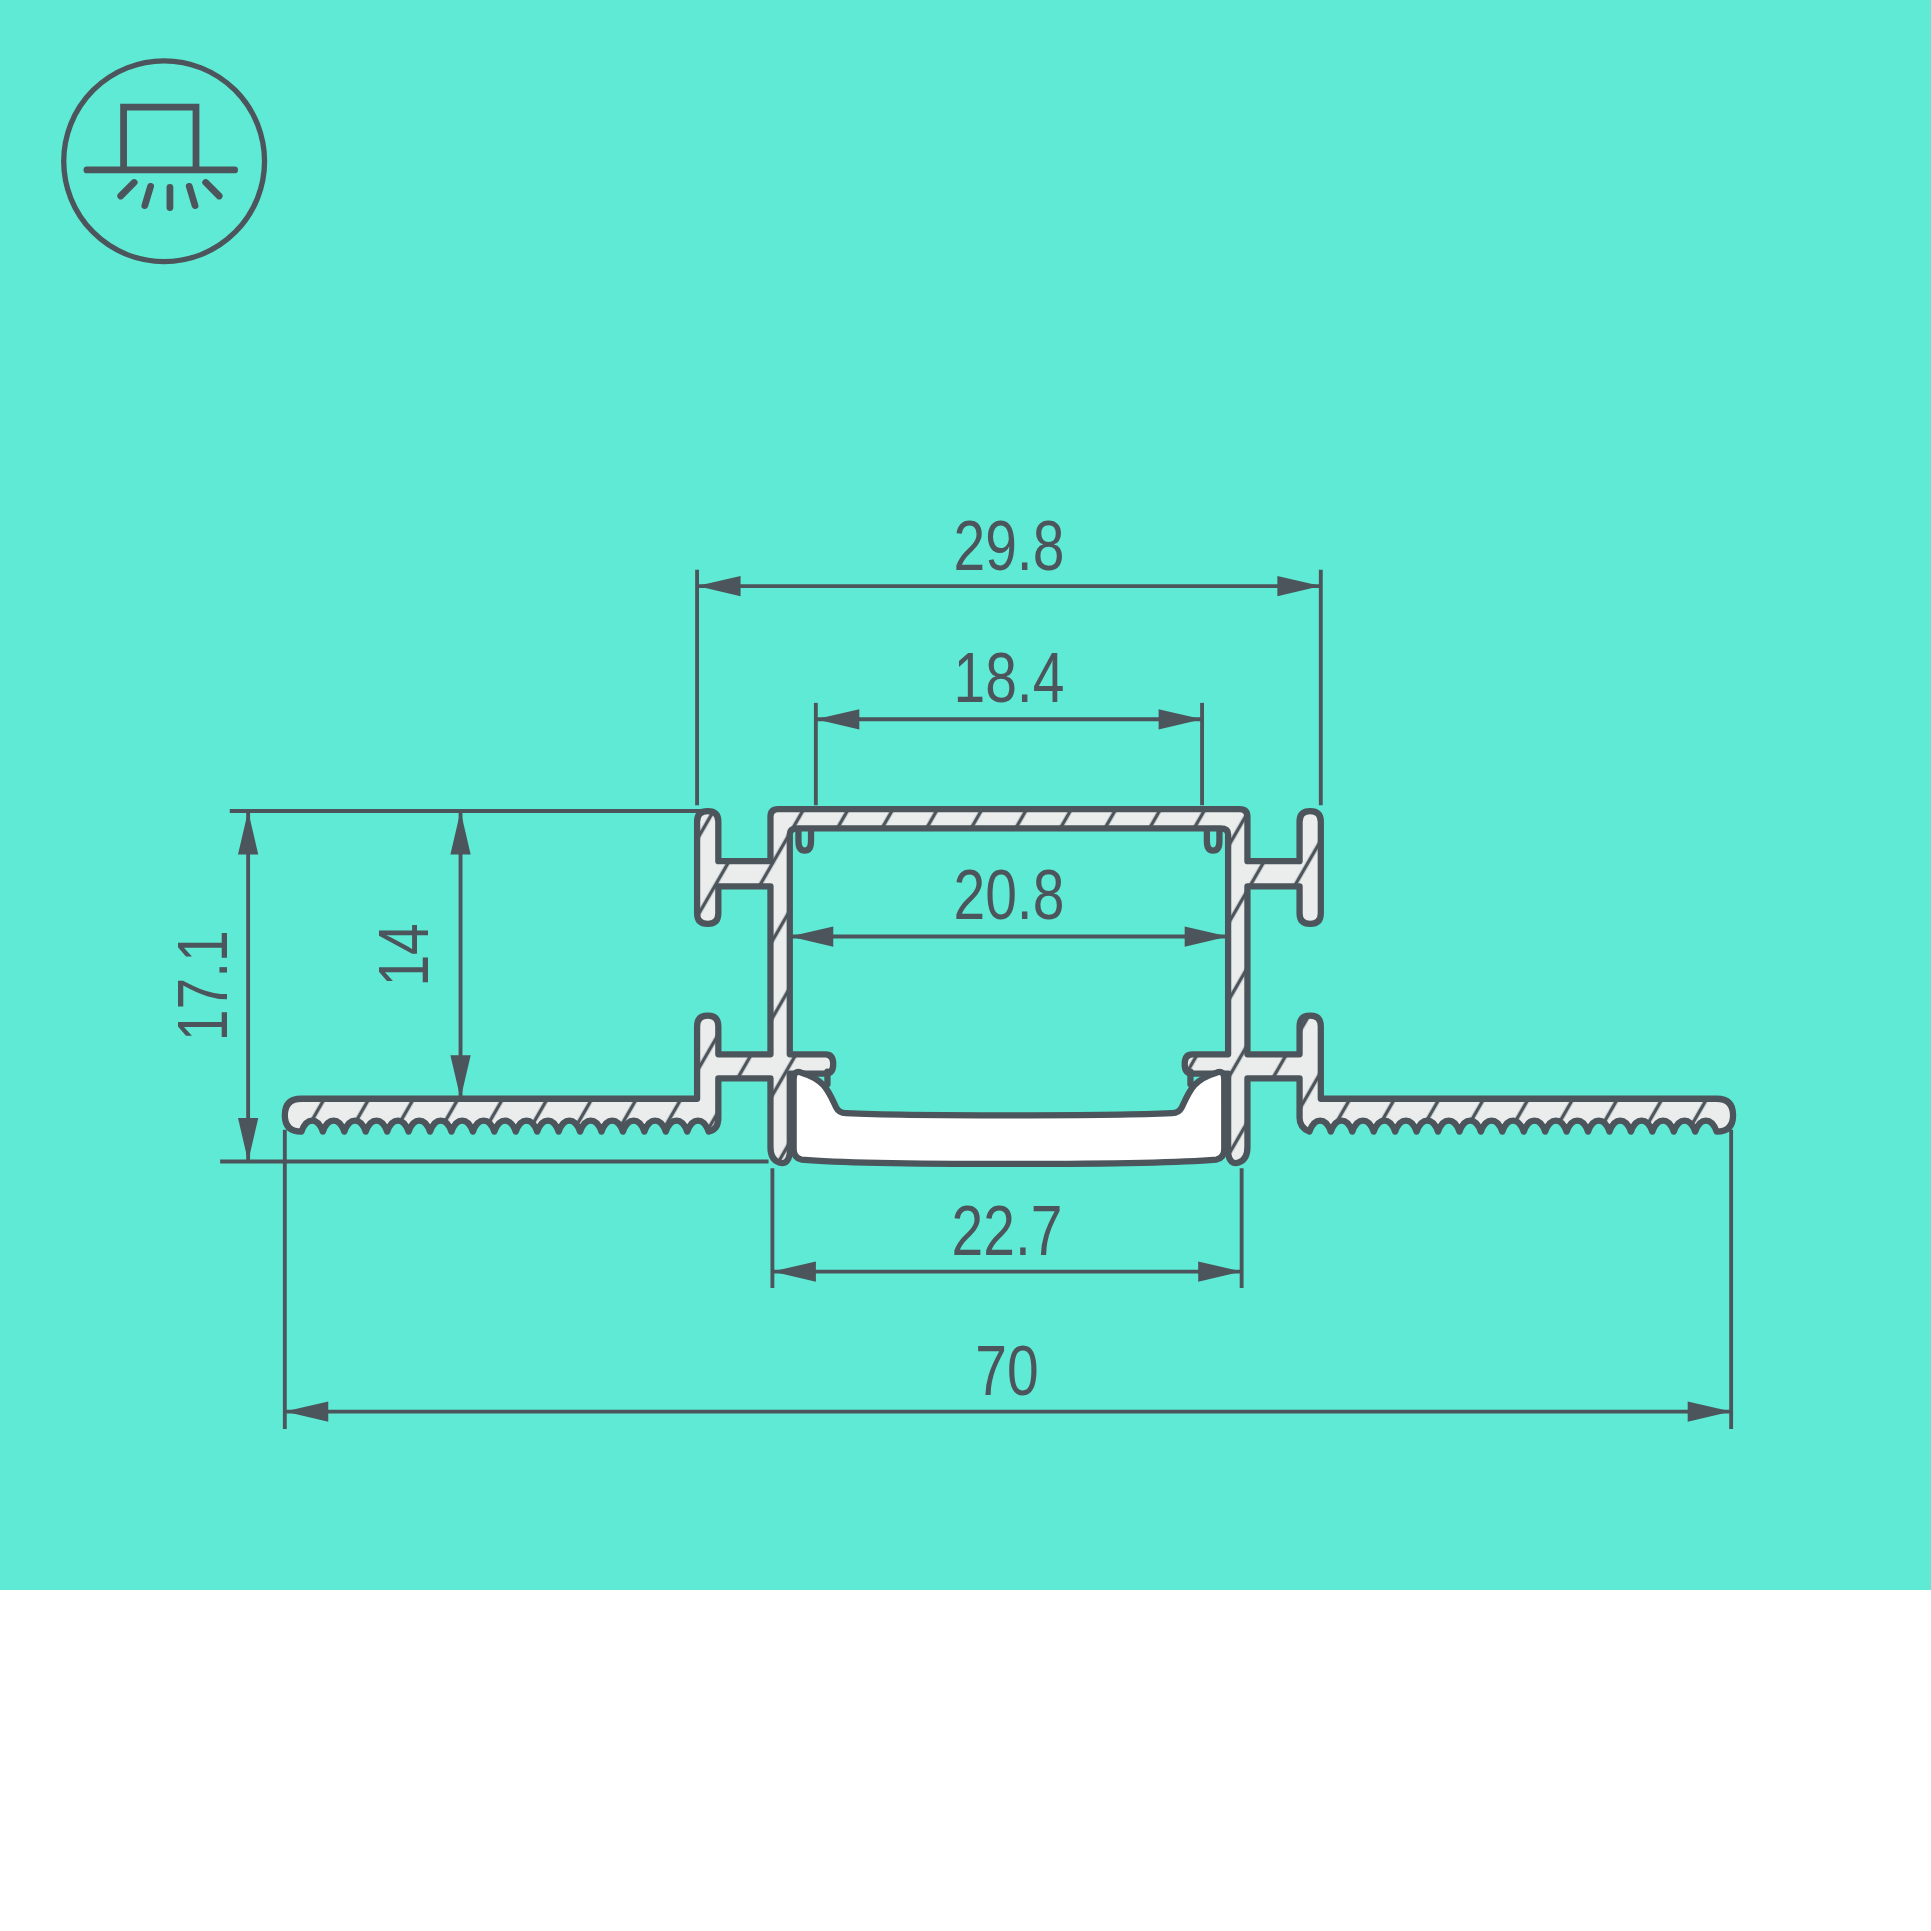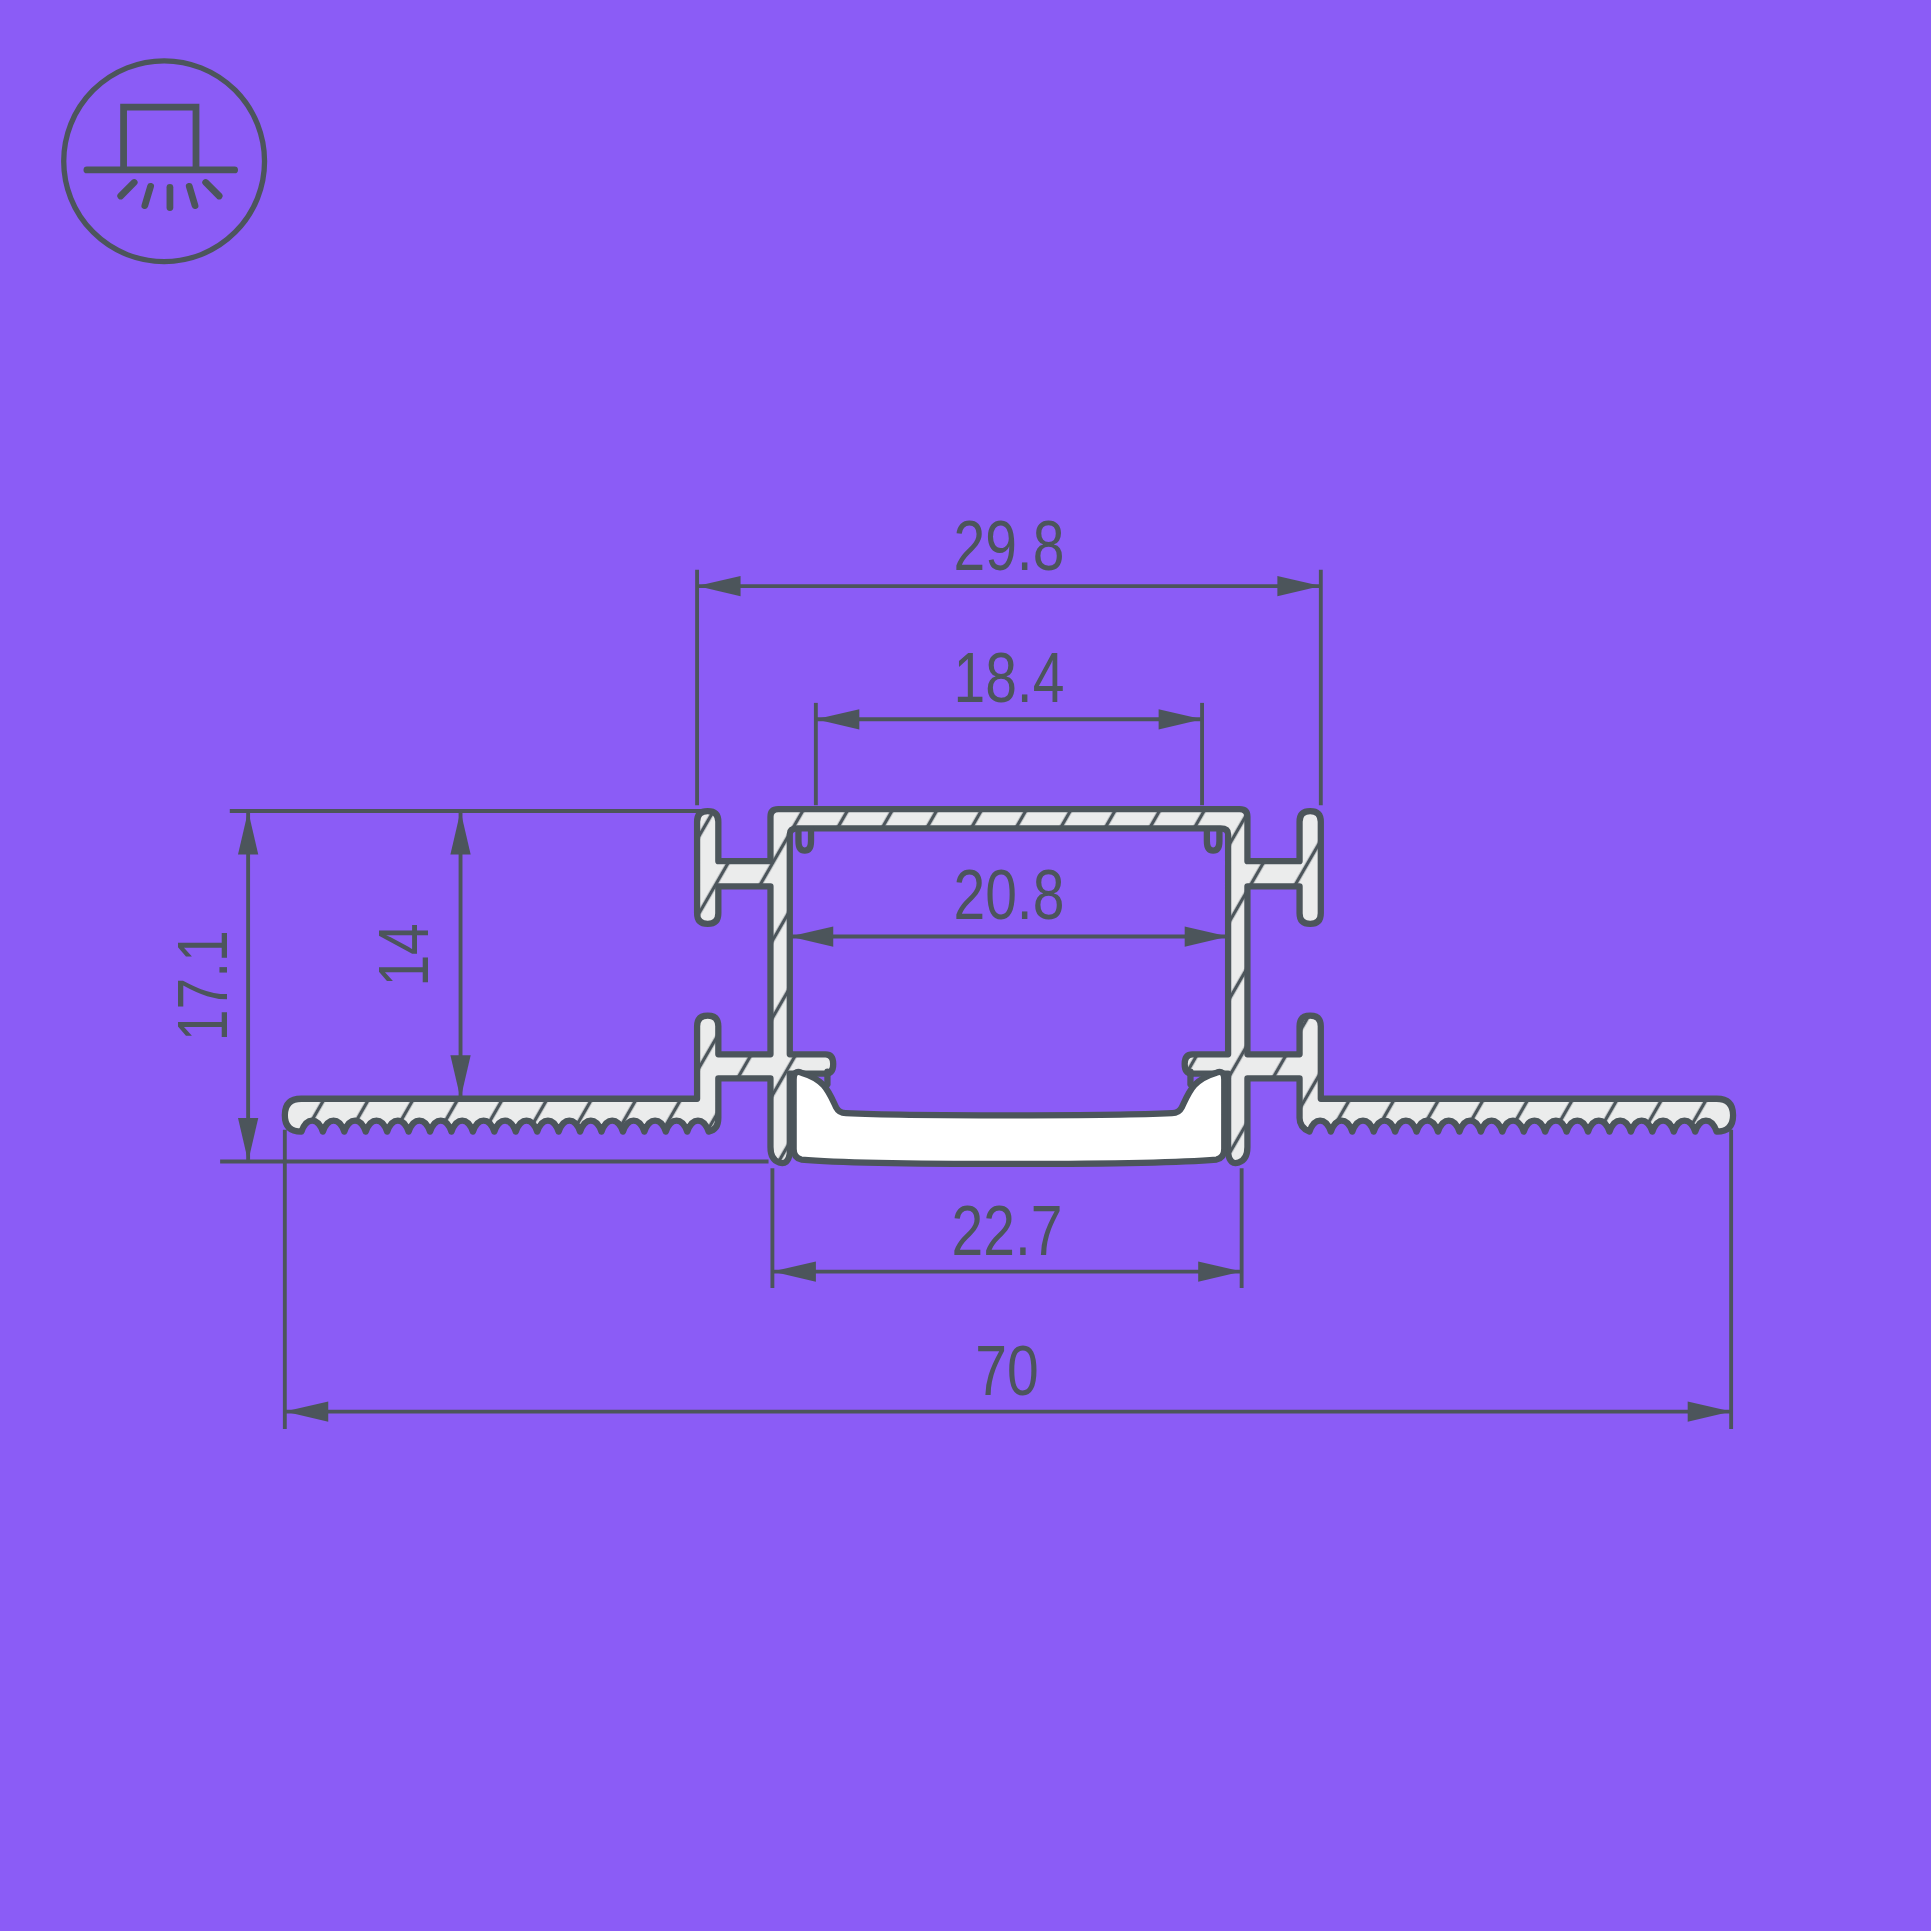--- a/index.html
+++ b/index.html
@@ -1,16 +1,16 @@
 <!DOCTYPE html>
 <html><head>
 <meta charset="utf-8">
 <style>
   html,body{margin:0;padding:0;background:#ffffff;}
-  .canvas{width:1931px;height:1931px;position:relative;background:#8b5cf6;
+  .canvas{width:1931px;height:1590px;position:relative;background:#5eead4;
           font-family:"Liberation Sans", sans-serif;}
   svg{display:block;}
   .dim-text{fill:#4c555b;font-size:72px;font-family:"Liberation Sans",sans-serif;}
   .thin{stroke:#4c555b;stroke-width:4;fill:none;}
   .arrow{fill:#4c555b;stroke:none;}
   .outline{stroke:#4c555b;stroke-width:6.5;fill:none;stroke-linejoin:round;stroke-linecap:round;}
 </style>
 </head>
 <body>
 

